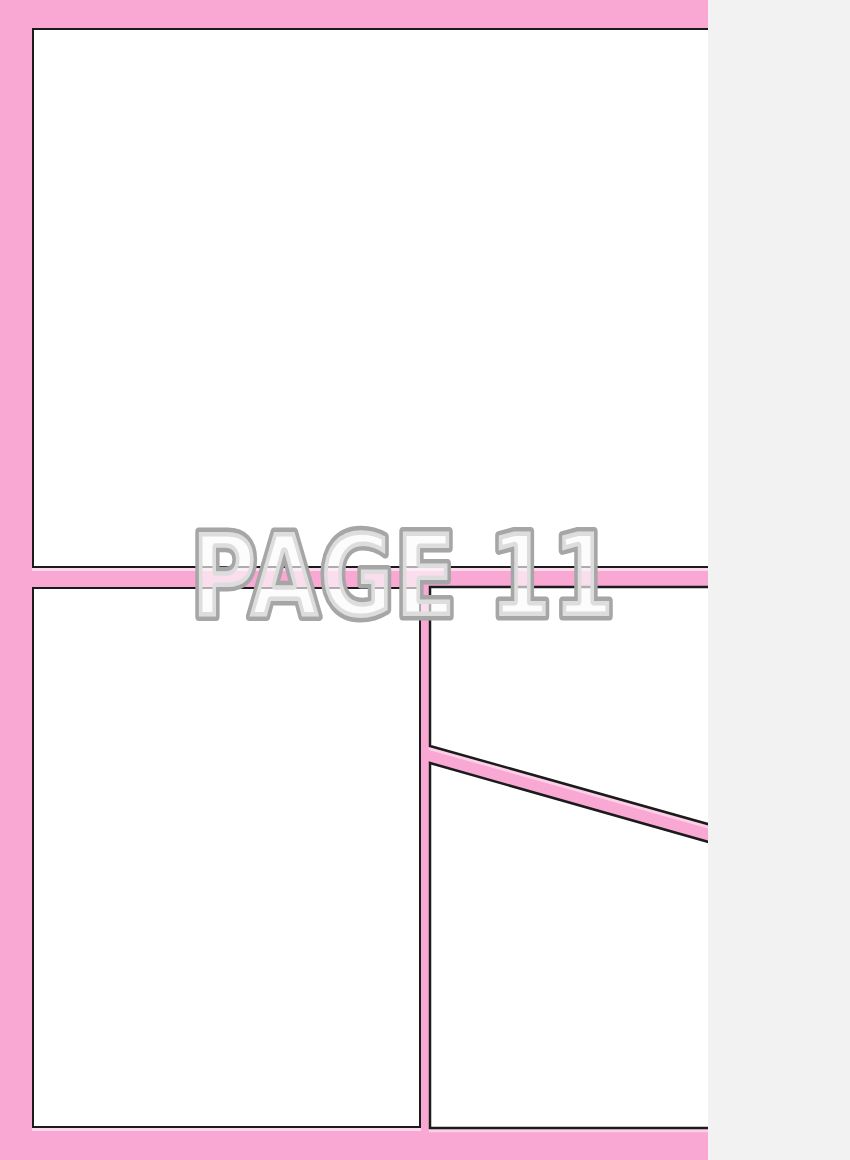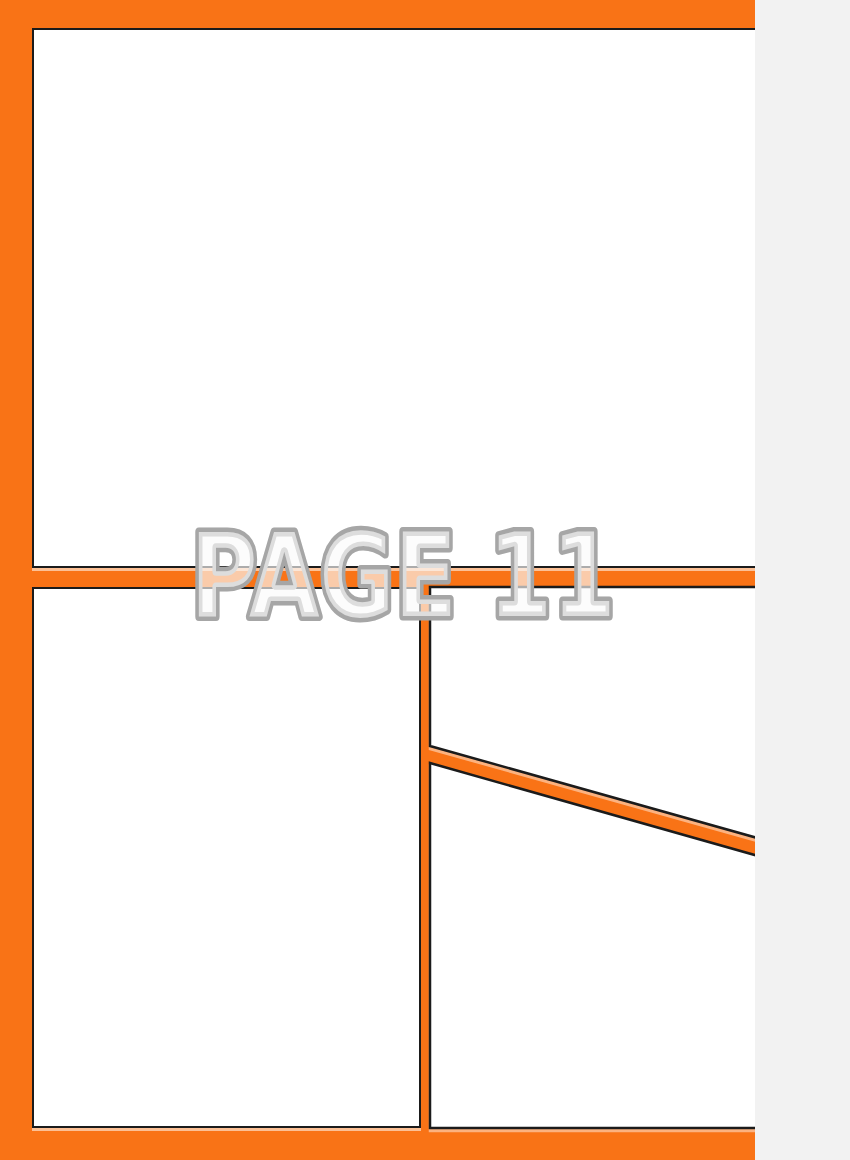--- a/index.html
+++ b/index.html
@@ -5,23 +5,22 @@
   html, body {
     margin: 0;
     padding: 0;
     background: #f2f2f2;
     font-family: "DejaVu Sans", sans-serif;
   }
   .canvas {
     position: relative;
     width: 708px;
     height: 1160px;
-    background: #f97316;
+    background: #f9a8d4;
     overflow: hidden;
-    padding-left: 47px;
   }
   .panel {
     position: absolute;
     box-sizing: border-box;
     background: #ffffff;
     border: 2.5px solid #1b1b1b;
     box-shadow: 0 3px 0 rgba(255,255,255,0.55);
   }
   .panel-top {
     left: 32px;

